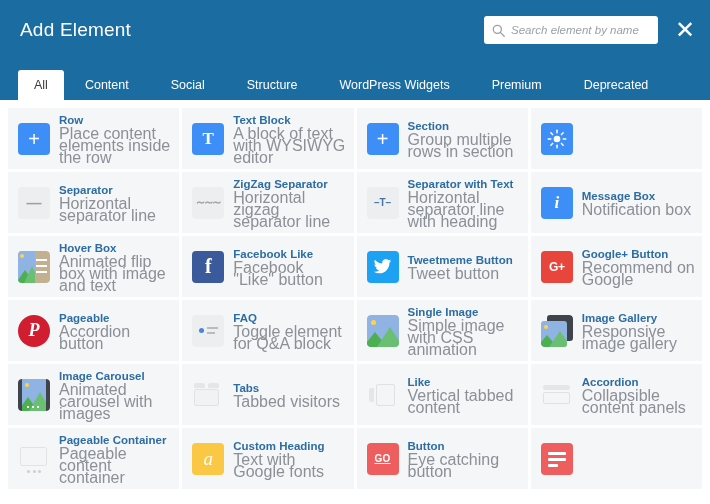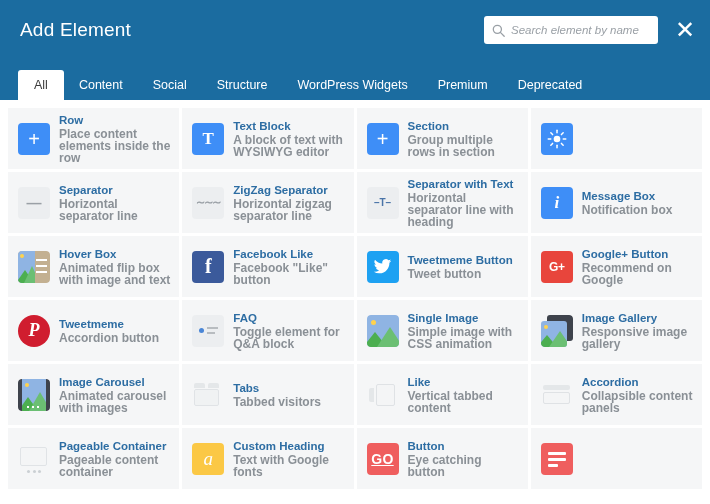--- a/index.html
+++ b/index.html
@@ -62,21 +62,21 @@
     background: #1b6ca0;
     height: 40px;
     display: flex;
     align-items: flex-end;
     padding-left: 18px;
   }
   .tab {
     color: #ffffff;
     font-size: 12.5px;
     font-weight: 400;
-    padding: 0 15px;
+    padding: 0 21px;
     height: 30px;
     line-height: 30px;
     cursor: pointer;
     white-space: nowrap;
   }
   .tab.active {
     background: #ffffff;
     color: #3c3c3c;
     border-radius: 3px 3px 0 0;
     padding: 0 16px;
@@ -116,44 +116,43 @@
   .txt { min-width: 0; }
   .cell-title {
     color: #2d6da3;
     font-size: 11.5px;
     font-weight: bold;
     line-height: 14px;
     white-space: nowrap;
   }
   .cell-desc {
     color: #8a9096;
-    font-size: 12px;
+    font-size: 16px;
     line-height: 12px;
     margin-top: 1px;
-    font-weight: bold;
   }
 
   
   .ico-blue   { background: #3e8ef7; color: #fff; }
   .ico-grey   { background: #eceef0; color: #9aa0a6; }
   .ico-fb     { background: #3b5a9b; color: #fff; }
   .ico-tw     { background: #1da1f2; color: #fff; }
   .ico-gp     { background: #e8453c; color: #fff; }
   .ico-pin    { background: #d01d2f; color: #fff; border-radius: 50%; }
   .ico-yellow { background: #fbc845; color: #fff; }
   .ico-red    { background: #ef5e5e; color: #fff; }
   .ico-plain  { background: transparent; }
 
   .glyph-plus { font-size: 20px; font-weight: 300; line-height: 1; }
   .glyph-t    { font-size: 17px; font-weight: bold; font-family: "Liberation Serif", serif; }
   .glyph-f    { font-size: 20px; font-weight: bold; font-family: "Liberation Serif", serif; }
   .glyph-i    { font-size: 17px; font-weight: bold; font-family: "Liberation Serif", serif; }
   .glyph-p    { font-size: 18px; font-weight: bold; font-family: "Liberation Serif", serif; }
   .glyph-a    { font-size: 19px; font-style: italic; font-family: "Liberation Serif", serif; }
-  .glyph-go   { font-size: 14px; font-weight: bold; letter-spacing: .3px; text-decoration: underline; }
+  .glyph-go   { font-size: 10px; font-weight: bold; letter-spacing: .3px; text-decoration: underline; }
   .glyph-sep  { font-size: 15px; font-weight: bold; }
   .glyph-zig  { font-size: 11px; letter-spacing: -1px; font-weight: bold; }
   .glyph-tsep { font-size: 10px; font-weight: bold; color: #4a74a8; }
 </style>
 </head>
 <body>
 
 <div class="header">
   <div class="header-title">Add Element</div>
 
@@ -306,21 +305,21 @@
         <div class="txt">
           <div class="cell-title">Google+ Button</div>
           <div class="cell-desc">Recommend on Google</div>
         </div>
       </div>
       <div class="cell">
         <div class="ico ico-pin">
           <span class="glyph-p" style="font-style:italic">P</span>
         </div>
         <div class="txt">
-          <div class="cell-title">Tweetmeme</div>
+          <div class="cell-title">Pageable</div>
           <div class="cell-desc">Accordion button</div>
         </div>
       </div>
       <div class="cell">
         <div class="ico ico-grey">
           <span style="position:absolute;left:7px;top:13px;width:5px;height:5px;border-radius:50%;background:#4a86d6"></span>
           <span style="position:absolute;left:15px;top:12px;width:11px;height:2px;background:#b8bcc0"></span>
           <span style="position:absolute;left:15px;top:17px;width:8px;height:2px;background:#b8bcc0"></span>
         </div>
         <div class="txt">

